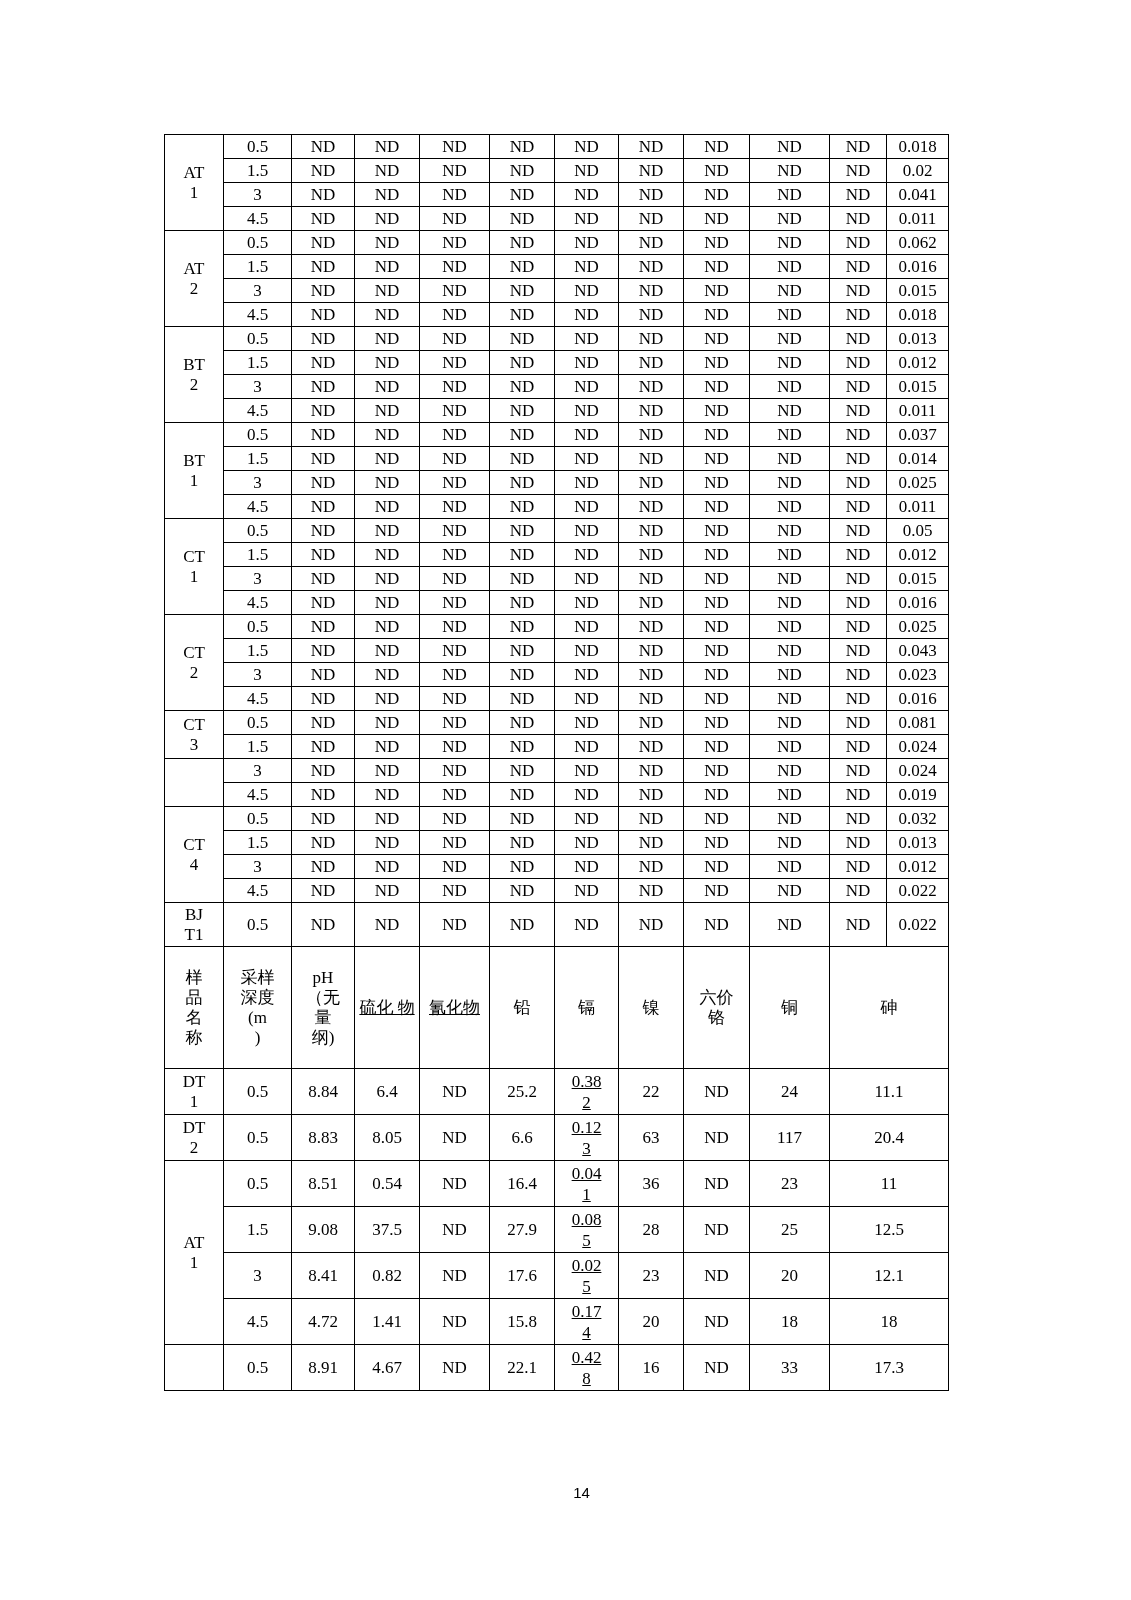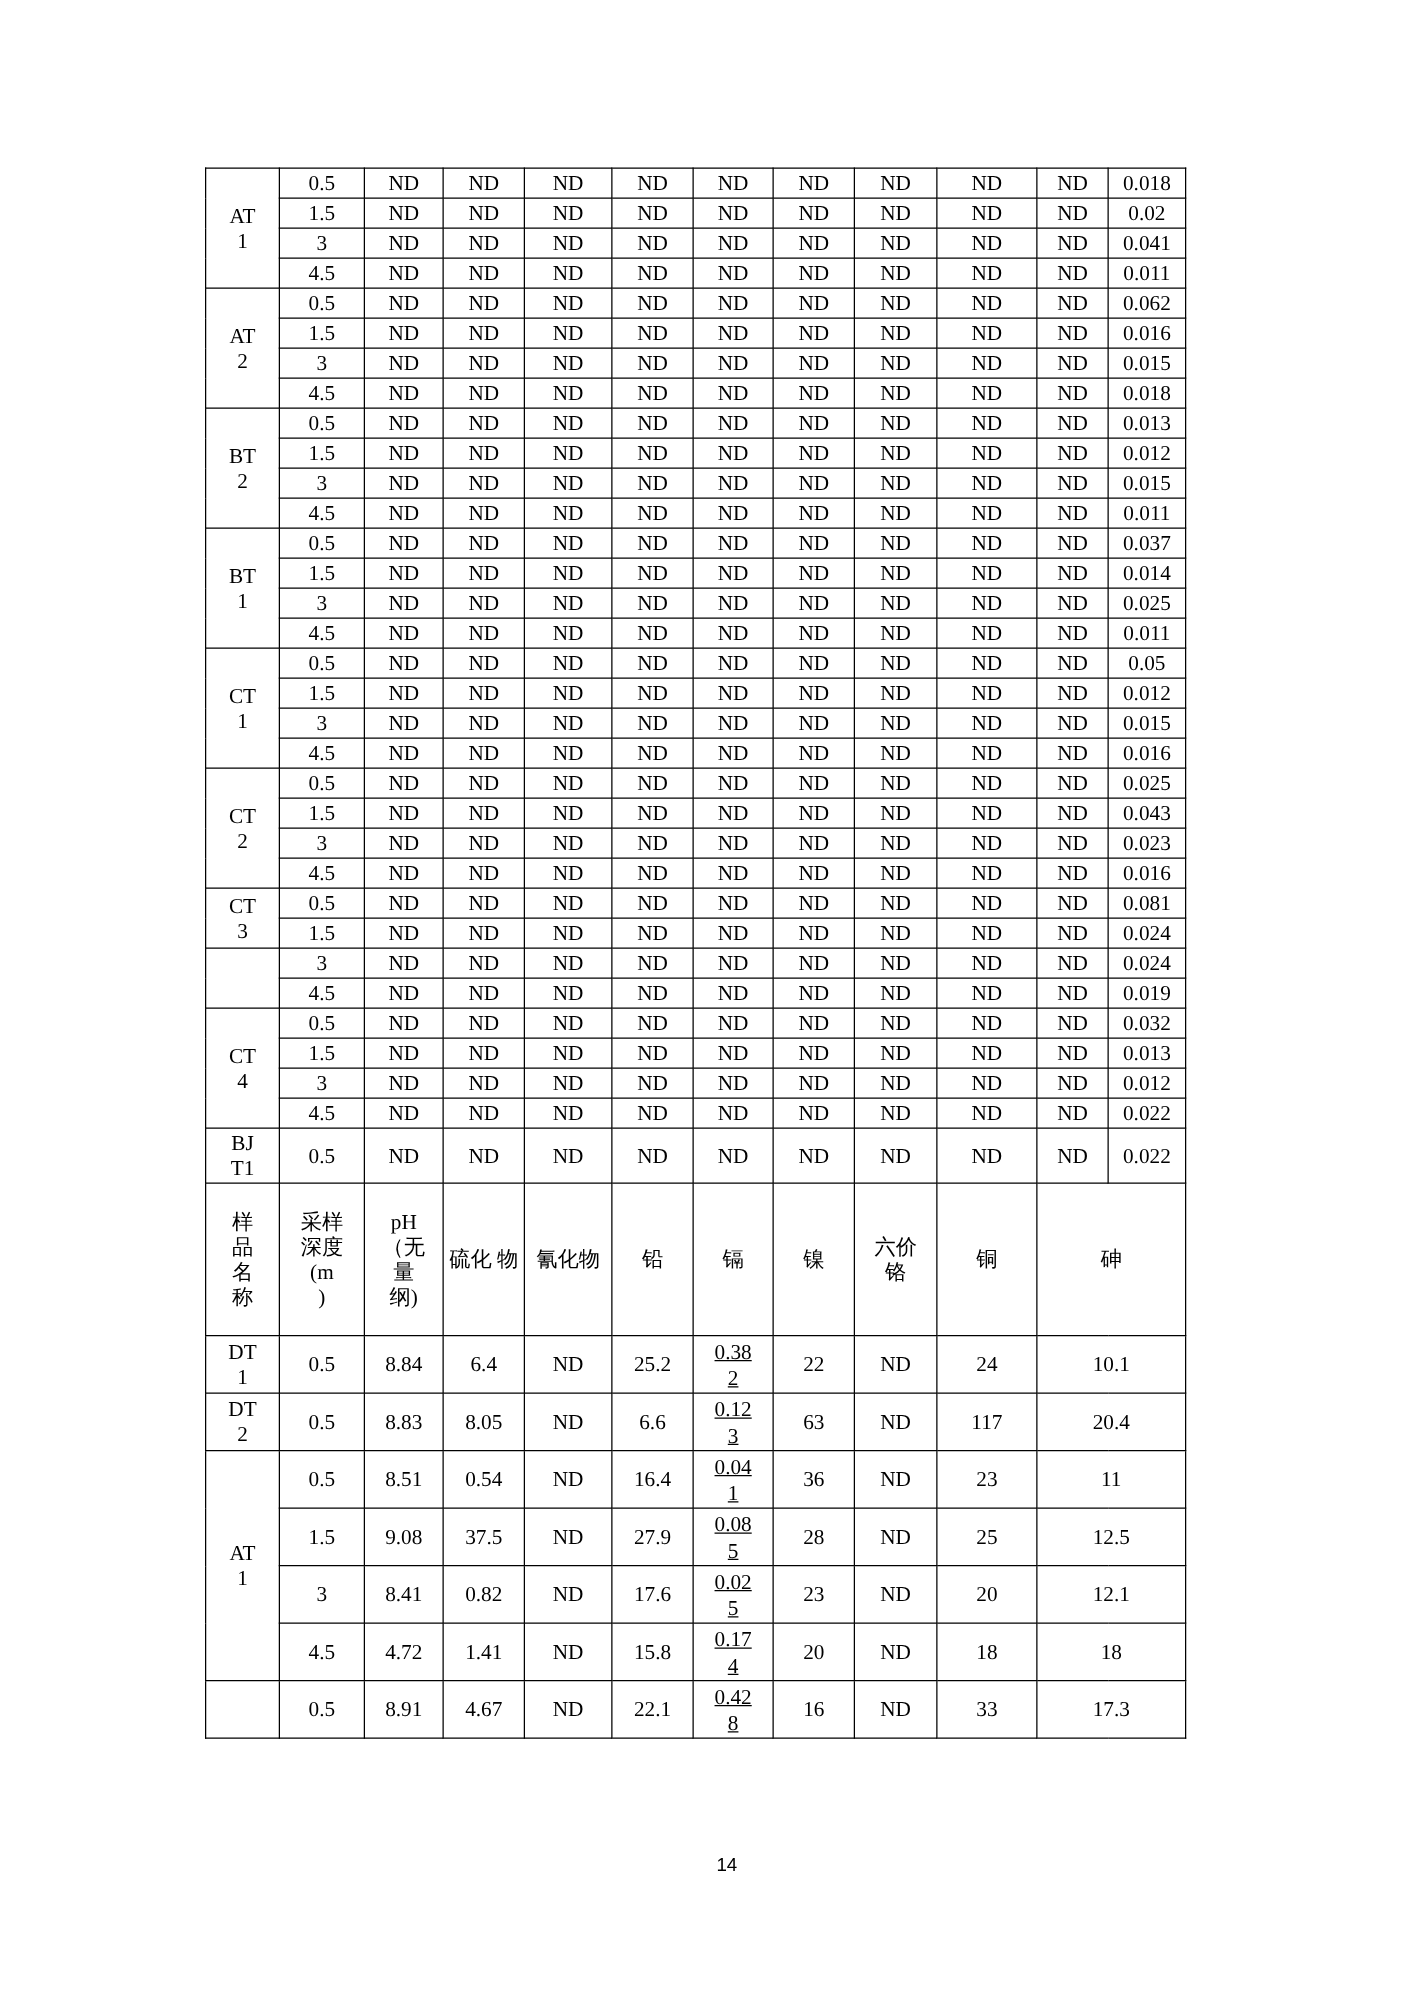--- a/index.html
+++ b/index.html
@@ -27,21 +27,21 @@
     font-size:17px;
     line-height:20px;
     white-space:pre-line;
     overflow:hidden;
   }
   tr.trow > td { height:23px; }
   tr.tall > td { height:43px; }
   tr.hrow > td { height:121px; }
   tr.brow > td { height:45px; }
   td.h-stack { vertical-align:top; line-height:30px; padding-top:1px; }
-  td.h-top   { vertical-align:top; padding-top:3px; }
+  td.h-top   { vertical-align:top; padding-top:3px;text-decoration:underline; }
   td.h-duo   { vertical-align:top; padding-top:8px; line-height:29px;margin-top:13px; }
   td.h-char  { vertical-align:top; padding-top:34px; }
   td.open-bottom { border-bottom:none; }
   .wnarrow {
     display:inline-block;
     width:34px;
     word-break:break-all;
     white-space:normal;
     line-height:21px;
     vertical-align:middle;
@@ -554,21 +554,21 @@
 1</td>
           <td>0.5</td>
           <td>8.84</td>
           <td>6.4</td>
           <td>ND</td>
           <td>25.2</td>
           <td><span class="wnarrow">0.382</span></td>
           <td>22</td>
           <td>ND</td>
           <td>24</td>
-          <td colspan="2">10.1</td>
+          <td colspan="2">11.1</td>
         </tr>
         <tr class="brow">
           <td rowspan="1">DT
 2</td>
           <td>0.5</td>
           <td>8.83</td>
           <td>8.05</td>
           <td>ND</td>
           <td>6.6</td>
           <td><span class="wnarrow">0.123</span></td>

